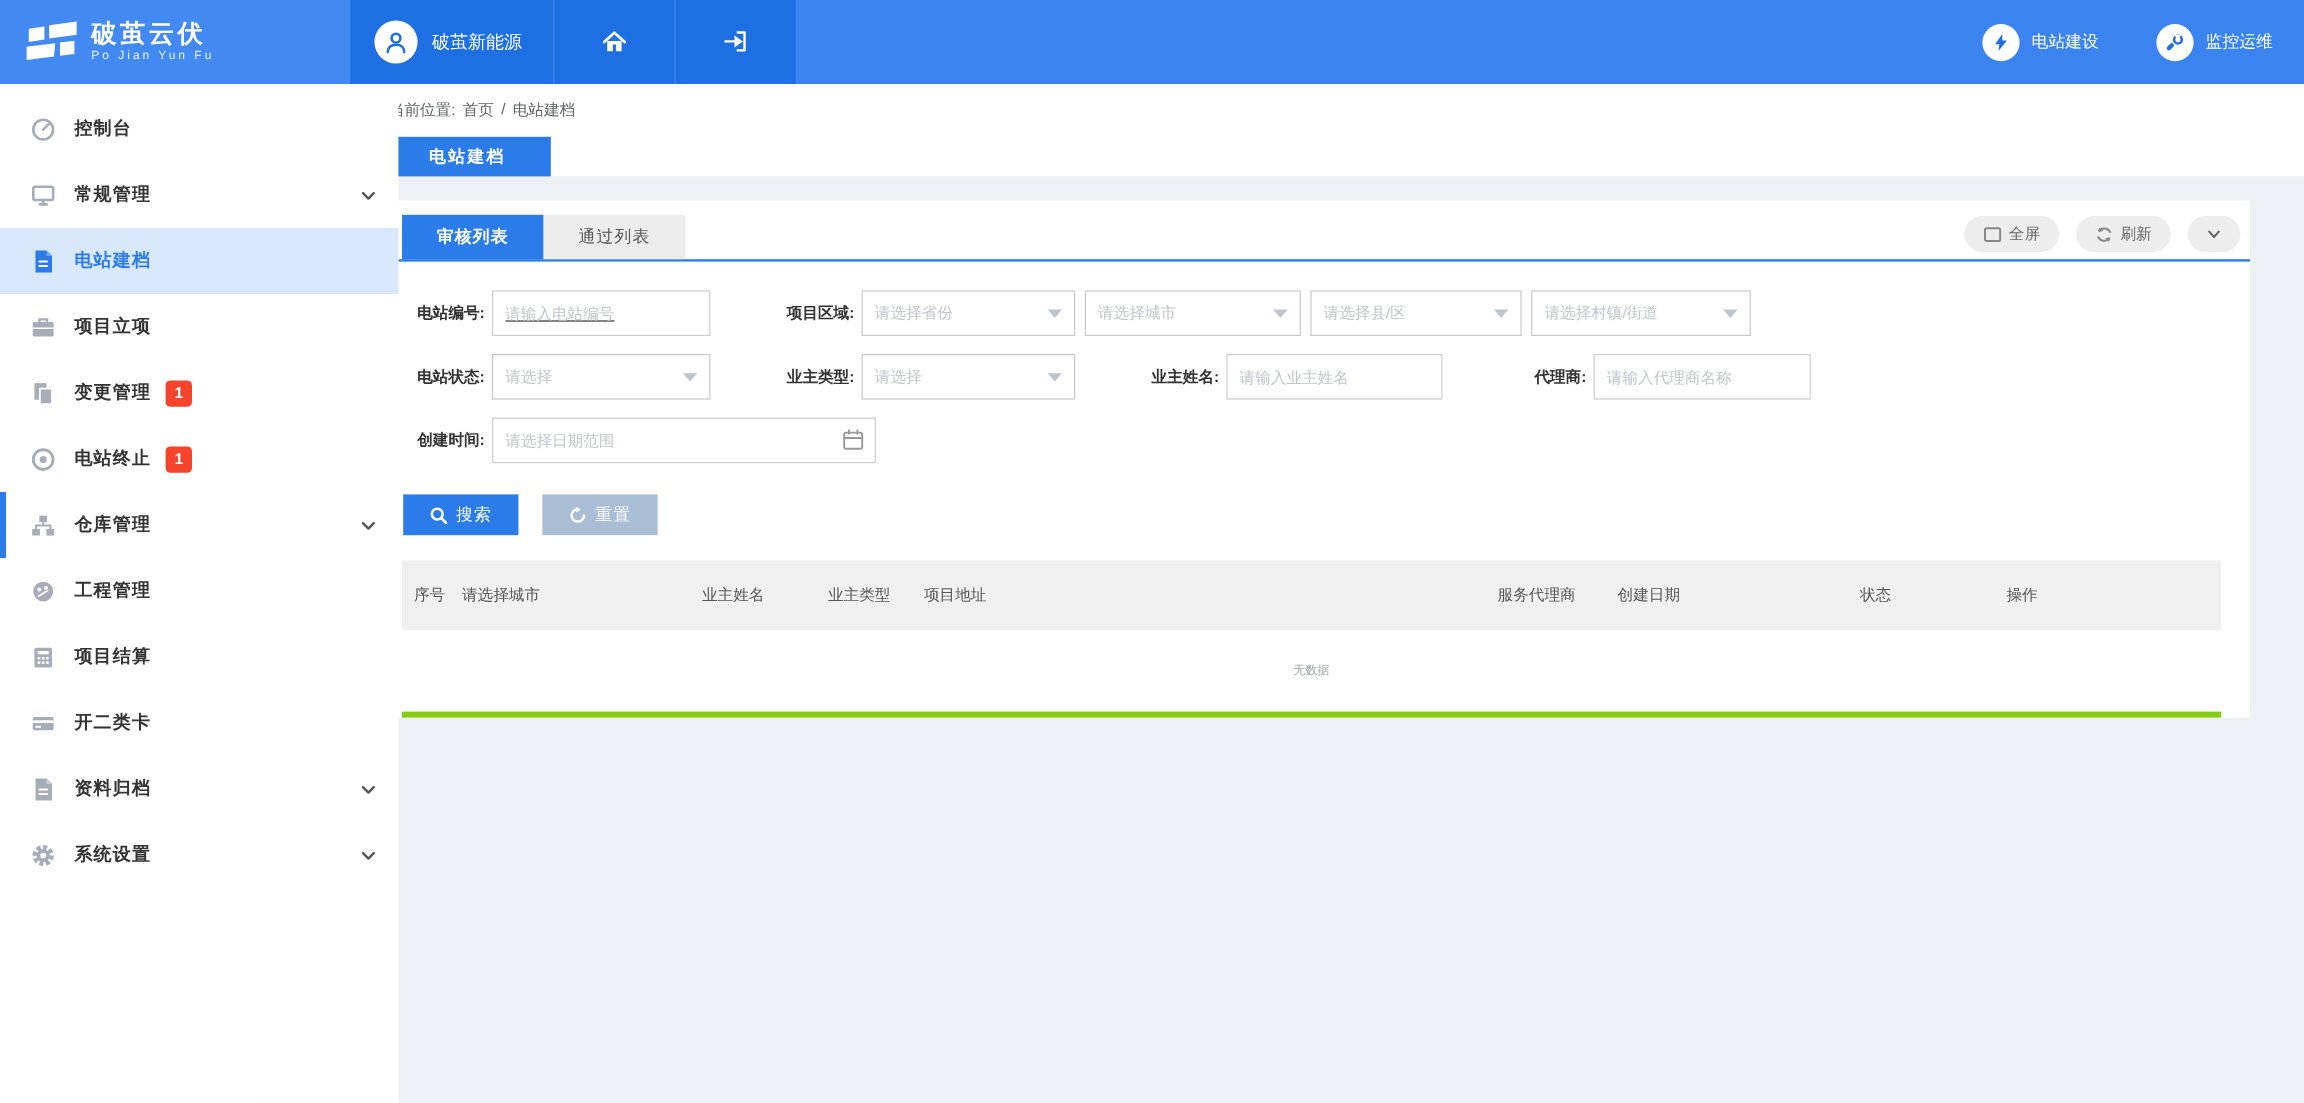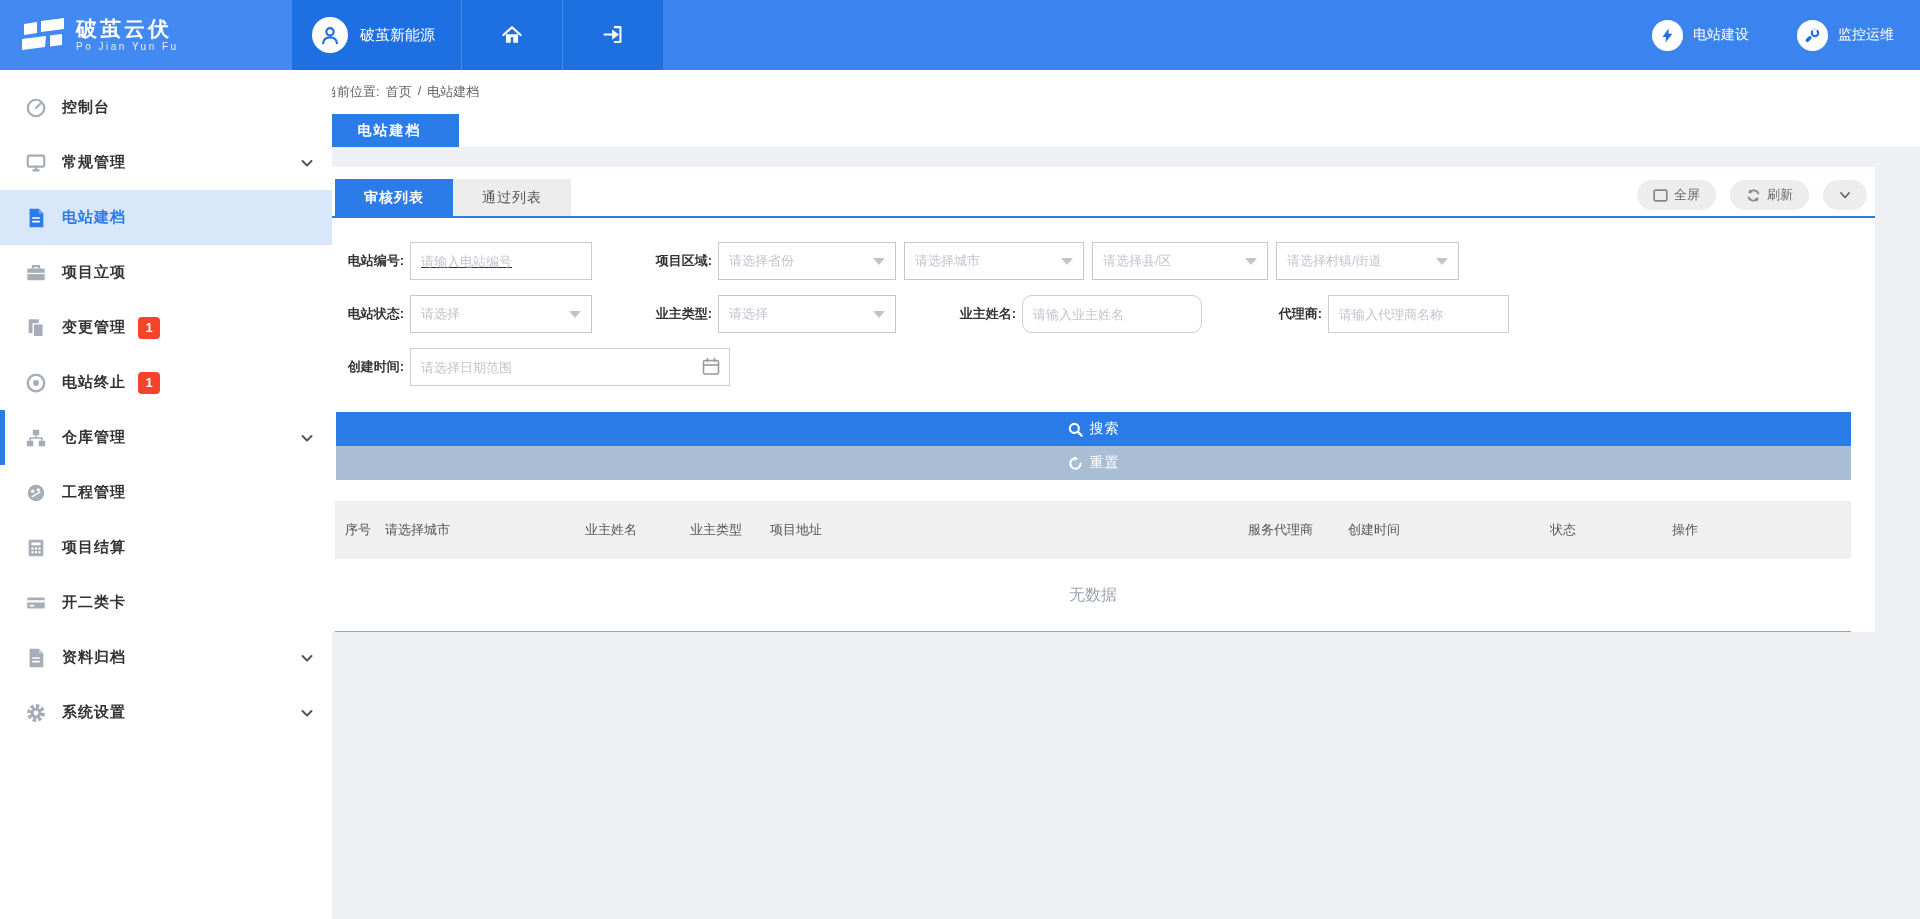--- a/index.html
+++ b/index.html
@@ -51,30 +51,30 @@
   .f-row { display:flex; align-items:center; margin-bottom:15px; }
   .f-label { width:70px; text-align:right; font-size:13px; color:#333; font-weight:bold; margin-right:6px; flex:none; white-space:nowrap; }
   .f-input { height:38px; border:1px solid #ccc; background:#fff; padding:0 10px; font-size:13px; color:#333; font-family:inherit; }
   .f-input::placeholder { color:#c0c4cc; }
   .sel { height:38px; border:1px solid #c8c8c8; background:#fff; display:flex; align-items:center; padding:0 10px; font-size:13px; color:#c0c4cc; cursor:pointer; position:relative; }
   .sel .caret { margin-left:auto; width:0; height:0; border-left:6px solid transparent; border-right:6px solid transparent; border-top:7px solid #c0c4cc; }
   .sel-group { display:flex; gap:8px; }
   .gap50 { margin-left:50px; }
   .date-wrap { position:relative; }
   .date-wrap .cal { position:absolute; right:10px; top:9px; }
-  .btn-row { display:flex; margin:26px 0 0 2px;flex-direction:column; }
+  .btn-row { display:flex; gap:20px; margin:26px 0 0 2px; }
   .btn { height:34px; border:none; display:flex; align-items:center; justify-content:center; gap:7px; font-size:14px; color:#fff; cursor:pointer; padding:0 22px; font-family:inherit; letter-spacing:1px; }
   .btn.search { background:#2b7ce9; }
   .btn.reset { background:#a9bdd5; }
 
   
   .tbl { margin:21px 24px 0 24px; }
   .tbl-head { display:flex; background:#f0f0f0; height:58px; align-items:center; font-size:13px; color:#555; }
   .tbl-head .th { padding-left:10px; white-space:nowrap; }
-  .empty { height:73px; display:flex; align-items:center; justify-content:center; font-size:16px; color:#9da3ad; border-bottom:1px solid #84cc16;font-family:Liberation Serif, serif; }
+  .empty { height:73px; display:flex; align-items:center; justify-content:center; font-size:10px; color:#9da3ad; border-bottom:5px solid #84cc16;font-family:Liberation Serif, serif; }
 
   svg { display:block; }
 </style>
 </head>
 <body>
 
 <div class="header">
   <div class="logo-block">
     <span>
       <svg width="42" height="40" viewBox="0 0 42 40">
@@ -382,21 +382,21 @@
         <div class="sel" style="width:182px">
           <span>请选择</span>
             <span class="caret"></span>
         </div>
         <span class="f-label gap50">业主类型:</span>
         <div class="sel" style="width:178px">
           <span>请选择</span>
             <span class="caret"></span>
         </div>
         <span class="f-label gap50">业主姓名:</span>
-        <input class="f-input" style="width: 180px; border-radius: 10px;" placeholder="请输入业主姓名">
+        <input class="f-input" style="width: 180px;" placeholder="请输入业主姓名">
         <span class="f-label gap50">代理商:</span>
         <input class="f-input" style="width: 181px;" placeholder="请输入代理商名称">
       </div>
 
       <div class="f-row">
         <span class="f-label">创建时间:</span>
         <span class="date-wrap">
           <input class="f-input" style="width: 320px; padding-right: 34px;" placeholder="请选择日期范围">
           <span class="cal">
             <svg width="18" height="19" viewBox="0 0 18 19">
@@ -431,21 +431,21 @@
     </div>
 
     <div class="tbl">
       <div class="tbl-head">
         <div class="th" style="width:40px">序号</div>
         <div class="th" style="width:200px">请选择城市</div>
         <div class="th" style="width:105px">业主姓名</div>
         <div class="th" style="width:80px">业主类型</div>
         <div class="th" style="width:478px">项目地址</div>
         <div class="th" style="width:100px">服务代理商</div>
-        <div class="th" style="width:202px">创建时间</div>
+        <div class="th" style="width:202px">创建日期</div>
         <div class="th" style="width:122px">状态</div>
         <div class="th" style="flex:1">操作</div>
       </div>
       <div class="empty">无数据</div>
     </div>
 
   </div>
 </div>
 
 </body></html>

